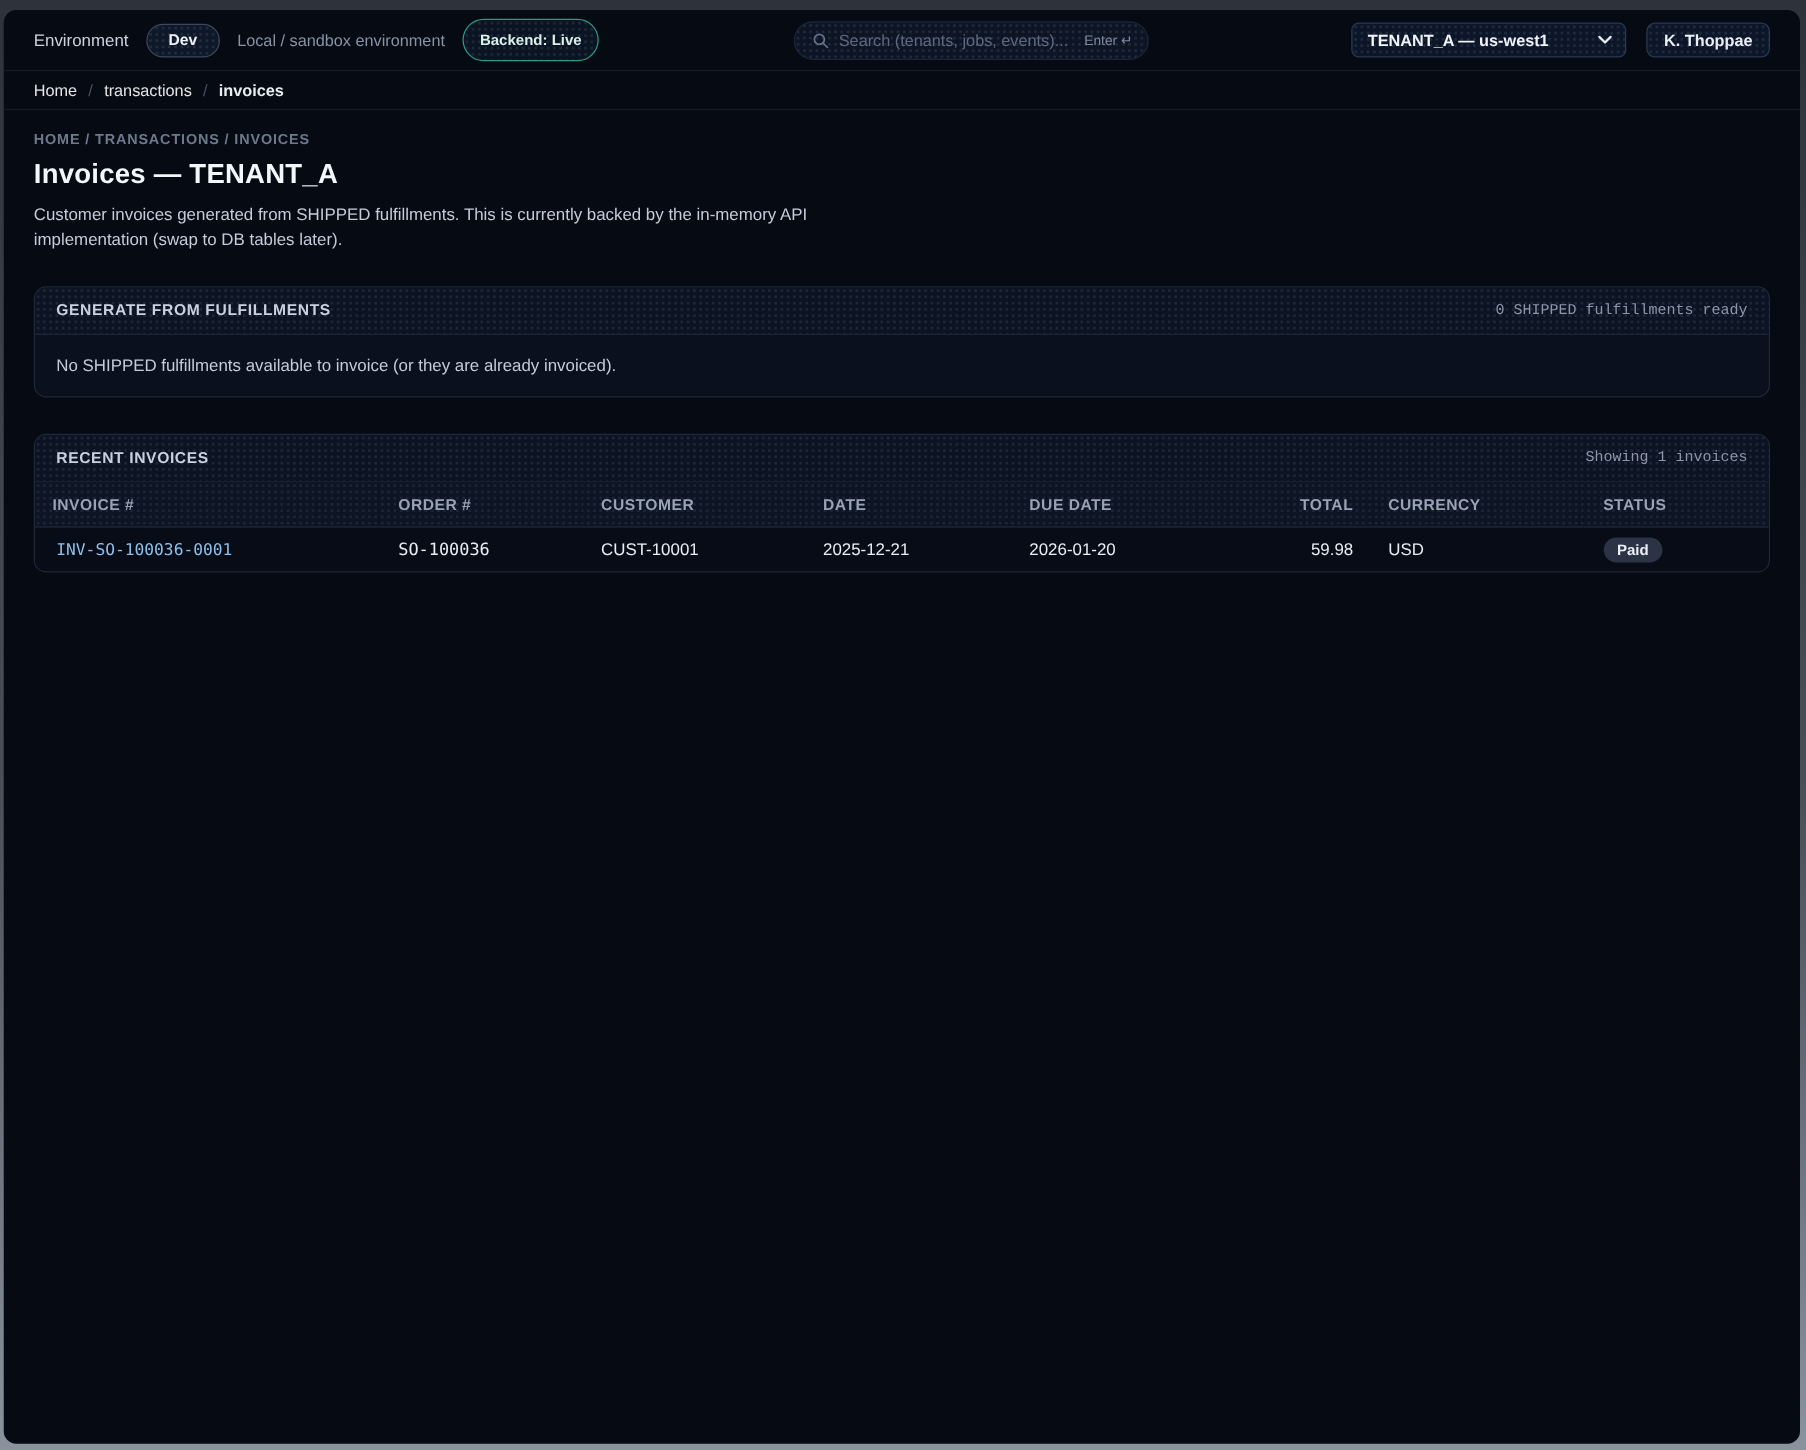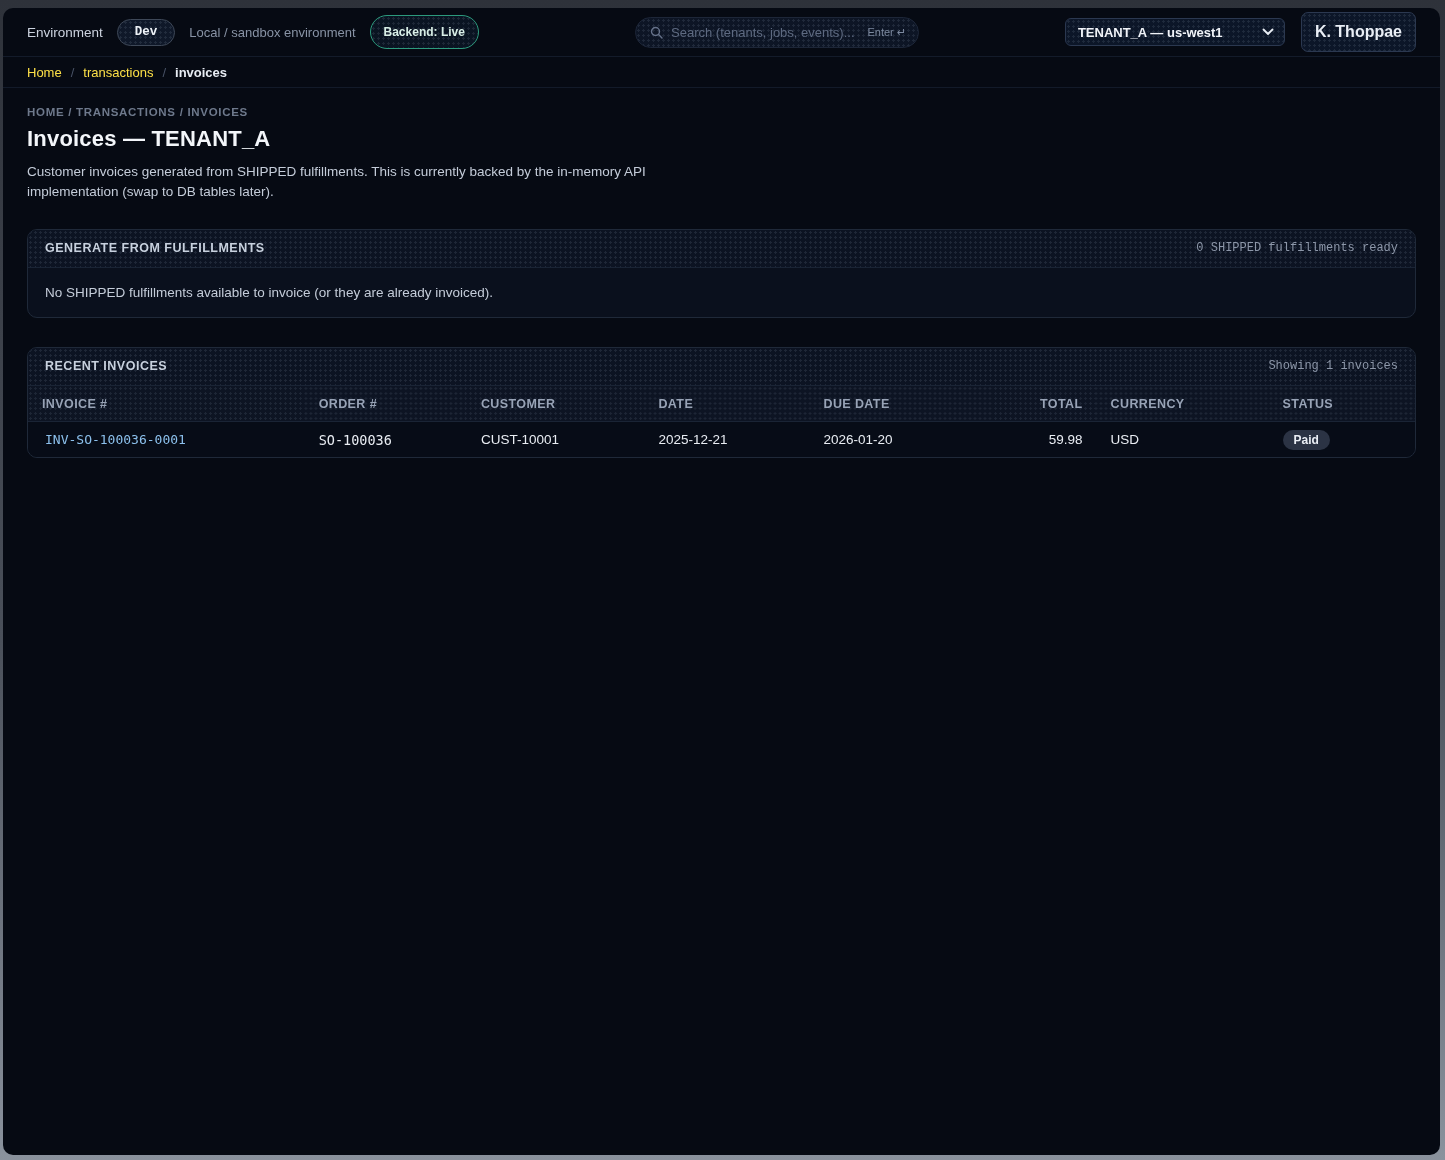--- a/index.html
+++ b/index.html
@@ -35,21 +35,21 @@
   }
   .pill {
     display: inline-flex; align-items: center; justify-content: center;
     border-radius: 999px; cursor: default;
   }
   .env-pill {
     height: 27px; padding: 0 17px;
     background-color: #0f1829;
     border: 1px solid #3e4858;
     color: #eef2f7; font-size: 12.5px; font-weight: 700;
-    font-family: Liberation Mono, monospace;
+    font-family: Liberation Sans, sans-serif;
   }
   .env-desc { font-size: 13px; color: #8893a5; }
   .backend-badge {
     height: 24px; padding: 16px 13px;
     background-color: #0a1422;
     border: 1px solid #2c9a7d;
     color: #d9efe7; font-size: 12px; font-weight: 700;
   }
   .search {
     position: absolute; left: 632px; top: 9px;
@@ -77,38 +77,38 @@
     background-color: #0c1628;
     border: 1px solid #2b3850;
     border-radius: 6px;
     display: flex; align-items: center;
     padding: 0 10px 0 12px;
     color: #f0f3f8; font-size: 13px; font-weight: 700;
     cursor: default;
   }
   .tenant-select .chev { margin-left: auto; }
   .user-btn {
-    height: 40px; padding: 0 13px;
+    height: 28px; padding: 0 13px;
     background-color: #0c1628;
     border: 1px solid #2b3850;
     border-radius: 7px;
-    color: #e9eef5; font-size: 16px; font-weight: 600;
+    color: #e9eef5; font-size: 13px; font-weight: 600;
     font-family: "Liberation Sans", sans-serif;
     cursor: default;
   }
 
   
   .breadcrumb-bar {
     height: 31px;
     display: flex; align-items: center; gap: 9px;
     padding: 0 24px;
     border-bottom: 1px solid #121a29;
     font-size: 13px;
   }
-  .crumb { color: #fde047; cursor: default; }
+  .crumb { color: #e5e5e5; cursor: default; }
   .crumb-sep { color: #485266; }
   .crumb.current { color: #e8edf4; font-weight: 600; }
 
   
   main { padding: 18px 24px 0 24px; }
   .kicker {
     font-size: 11.5px; letter-spacing: 0.7px;
     color: #6e798c; font-weight: 600;
   }
   h1.page-title {

